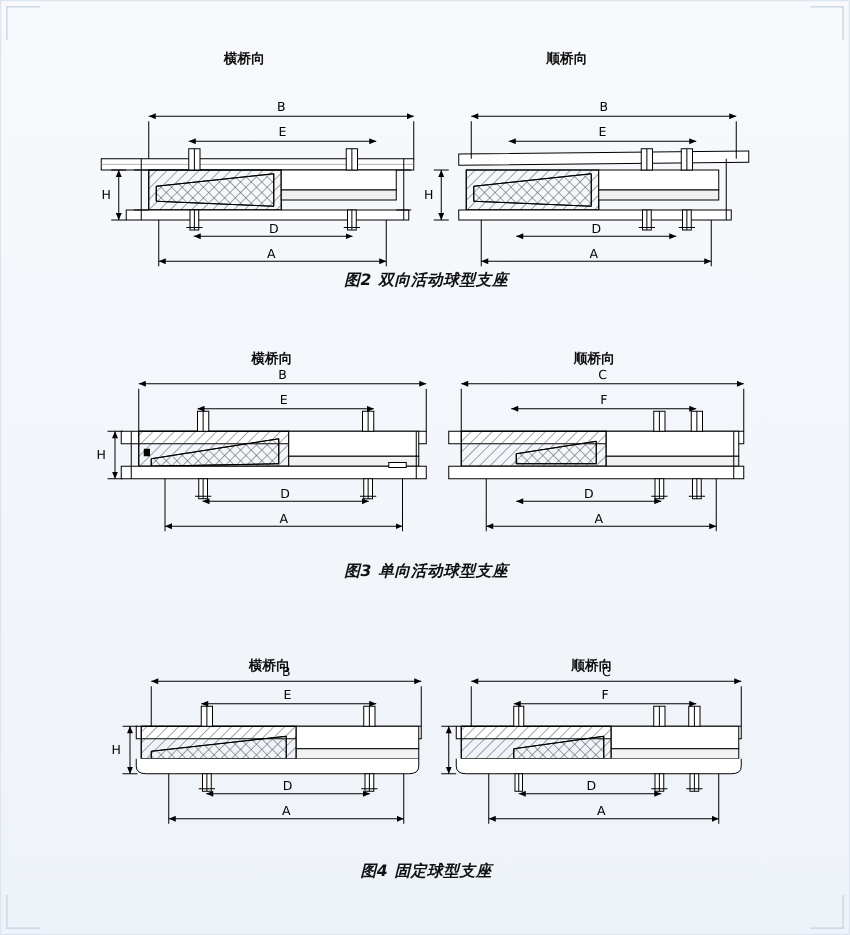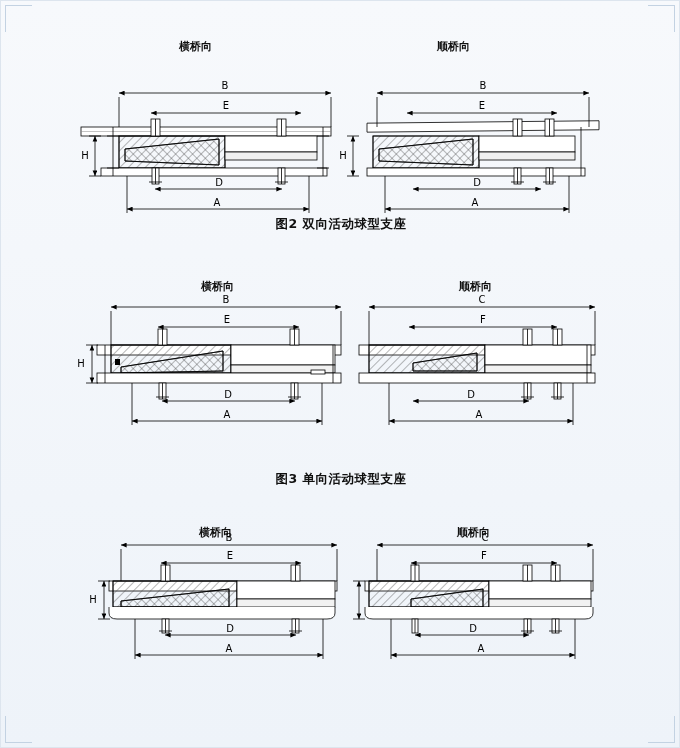--- a/index.html
+++ b/index.html
@@ -21,21 +21,21 @@
   }
   .corner{position:absolute;width:26px;height:26px;border-color:#c3d2e2;}
   .corner.tl{left:4px;top:4px;border-left:1px solid #c3d2e2;border-top:1px solid #c3d2e2;}
   .corner.tr{right:4px;top:4px;border-right:1px solid #c3d2e2;border-top:1px solid #c3d2e2;}
   .corner.bl{left:4px;bottom:4px;border-left:1px solid #c3d2e2;border-bottom:1px solid #c3d2e2;}
   .corner.br{right:4px;bottom:4px;border-right:1px solid #c3d2e2;border-bottom:1px solid #c3d2e2;}
 
   .figure{position:absolute;left:0;width:680px;}
   .fig-caption{
     position:absolute;left:0;width:680px;text-align:center;
-    font-size:12.5px;font-weight:bold;letter-spacing:0.5px;color:#111;
+    font-size:12.5px;font-weight:bold;letter-spacing:0.5px;color:#111;font-style:italic;
   }
   .view-title{
     position:absolute;font-size:11px;font-weight:bold;color:#111;
     white-space:nowrap;
   }
   svg{display:block;}
   .svgwrap{position:absolute;left:0;top:0;}
 </style>
 </head>
 <body>
@@ -255,21 +255,21 @@
         <text x="482" y="52" font-size="10" fill="#000" stroke="none" text-anchor="middle" font-family="DejaVu Sans, sans-serif">F</text>
         <line x1="412" y1="130" x2="528" y2="130" marker-start="url(#arS)" marker-end="url(#ar)"></line>
         <text x="470" y="127" font-size="10" fill="#000" stroke="none" text-anchor="middle" font-family="DejaVu Sans, sans-serif">D</text>
         <line x1="388" y1="150" x2="572" y2="150" marker-start="url(#arS)" marker-end="url(#ar)"></line>
         <line x1="388" y1="112" x2="388" y2="154"></line>
         <line x1="572" y1="112" x2="572" y2="154"></line>
         <text x="478" y="147" font-size="10" fill="#000" stroke="none" text-anchor="middle" font-family="DejaVu Sans, sans-serif">A</text>
       </g>
     </svg>
 
-    <div class="fig-caption" style="top:200px">图3  单向活动球型支座</div>
+    <div class="fig-caption" style="top:178px">图3  单向活动球型支座</div>
   </div>
 
   <div class="figure" style="top:518px;height:200px">
     <div class="view-title" style="left:198px;top:6px">横桥向</div>
     <div class="view-title" style="left:456px;top:6px">顺桥向</div>
 
     <svg class="svgwrap" width="680" height="200" viewBox="0 0 680 200">
       <g stroke="#000" fill="none" stroke-width="0.8">
 
         <rect x="108" y="62" width="228" height="10" fill="#ffffff"></rect>
@@ -352,14 +352,15 @@
         <line x1="352" y1="100" x2="364" y2="100"></line>
         <line x1="414" y1="116" x2="528" y2="116" marker-start="url(#arS)" marker-end="url(#ar)"></line>
         <text x="472" y="113" font-size="10" fill="#000" stroke="none" text-anchor="middle" font-family="DejaVu Sans, sans-serif">D</text>
         <line x1="390" y1="136" x2="574" y2="136" marker-start="url(#arS)" marker-end="url(#ar)"></line>
         <line x1="390" y1="100" x2="390" y2="140"></line>
         <line x1="574" y1="100" x2="574" y2="140"></line>
         <text x="480" y="133" font-size="10" fill="#000" stroke="none" text-anchor="middle" font-family="DejaVu Sans, sans-serif">A</text>
       </g>
     </svg>
 
+    <div class="fig-caption" style="top:170px">图4  固定球型支座</div>
   </div>
 </div>
 
 </body></html>

